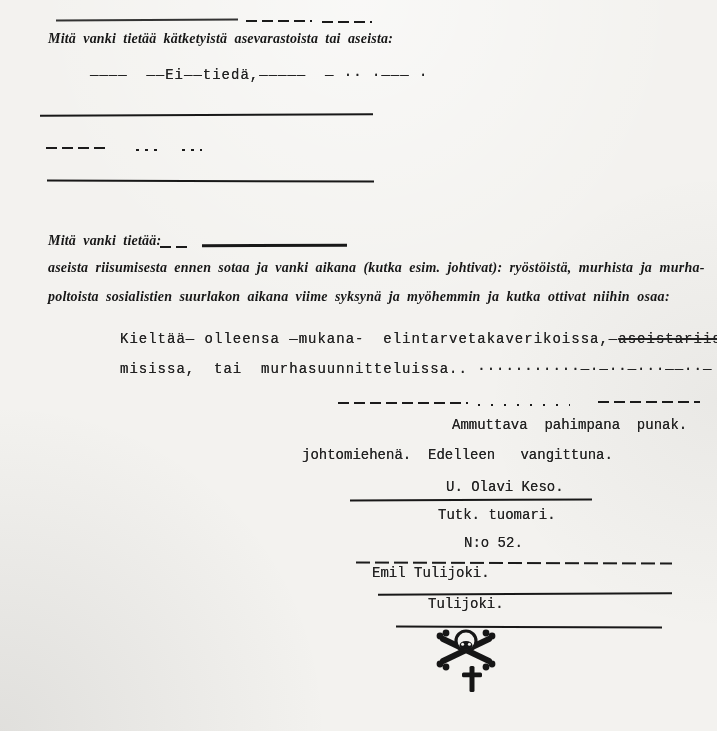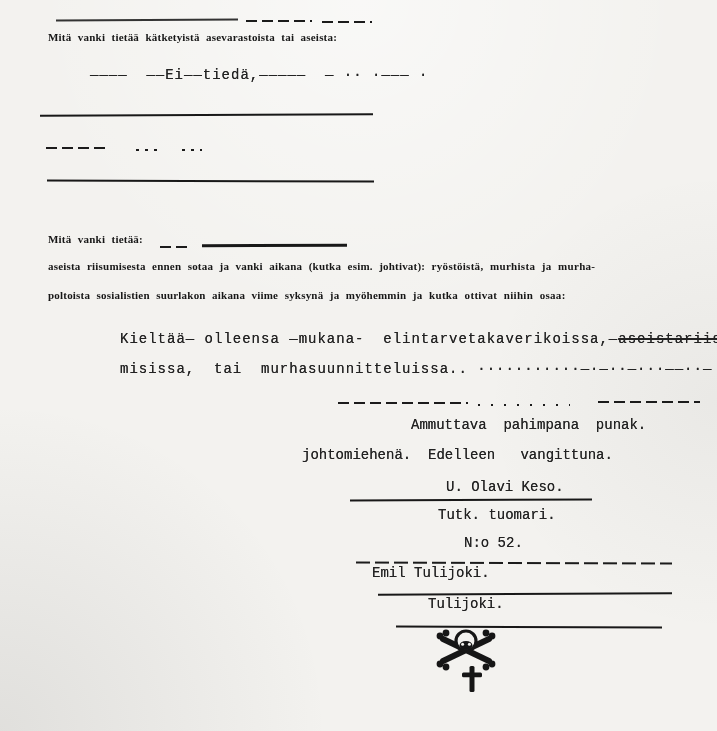--- a/index.html
+++ b/index.html
@@ -12,23 +12,24 @@
       radial-gradient(circle at 0% 100%, rgba(60,60,58,0.10), transparent 32%),
       radial-gradient(circle at 100% 55%, rgba(60,60,58,0.05), transparent 28%),
       radial-gradient(circle at 50% 0%, rgba(255,255,255,0.5), transparent 40%),
       #f3f2ef;
     font-family:"Liberation Serif", serif;
     color:#1b1b1b;
   }
   .t{position:absolute;white-space:pre;}
   .serif{
     font-family:"Liberation Serif", serif;
-    font-size:11px;font-weight:600;
+    font-size:14px;font-weight:600;
     letter-spacing:.2px;word-spacing:3.5px;
     color:#171717;
+    font-style:italic;
   }
   .serif b{font-weight:800;letter-spacing:.3px;}
   .mono{
     font-family:"Liberation Mono","DejaVu Sans Mono",monospace;
     font-size:14px;color:#222;
     text-shadow:0 0 .6px rgba(30,30,30,.8);
   }
   .typed-wide{letter-spacing:1px;margin-left:32px;}
   .struck{text-decoration:line-through;text-decoration-thickness:2px;}
   .caption{
@@ -72,21 +73,21 @@
   <div class="t serif" style="left:48px;top:260px"><span>aseista riisumisesta ennen sotaa ja vanki aikana (kutka esim. johtivat): </span><b>ryöstöistä, murhista ja murha-</b></div>
   <div class="t serif" style="left:48px;top:289px"><span>poltoista sosialistien suurlakon aikana viime syksynä ja myöhemmin </span><b>ja kutka ottivat niihin osaa:</b></div>
 
   <div class="t mono typed-wide" style="left:88px;top:331px"><span>Kieltää— olleensa —mukana-  elintarvetakaverikoissa,—</span><span class="struck">aseistariisu-</span></div>
   <div class="t mono typed-wide" style="left:88px;top:361px"><span>misissa,  tai  murhasuunnitteluissa..</span><span> ···········—·—··—···——··—</span></div>
 
   <div class="ln dash" style="left:338px;top:402px;width:130px"></div>
   <div class="ln dots-sparse" style="left:478px;top:404px;width:92px"></div>
   <div class="ln dash" style="left:598px;top:401px;width:102px"></div>
 
-  <div class="t mono" style="left:411px;top:417px">Ammuttava  pahimpana  punak.</div>
+  <div class="t mono" style="left:452px;top:417px">Ammuttava  pahimpana  punak.</div>
   <div class="t mono" style="left:302px;top:447px">johtomiehenä.  Edelleen   vangittuna.</div>
 
   <div class="t mono" style="left:446px;top:479px">U. Olavi Keso.</div>
   <div class="ln r-a" style="left:350px;top:499px;width:242px"></div>
 
   <div class="t mono" style="left:438px;top:507px">Tutk. tuomari.</div>
   <div class="t mono" style="left:464px;top:535px">N:o 52.</div>
 
   <div class="ln dash2 r-b" style="left:356px;top:562px;width:316px"></div>
   <div class="t mono" style="left:372px;top:565px">Emil Tulijoki.</div>

